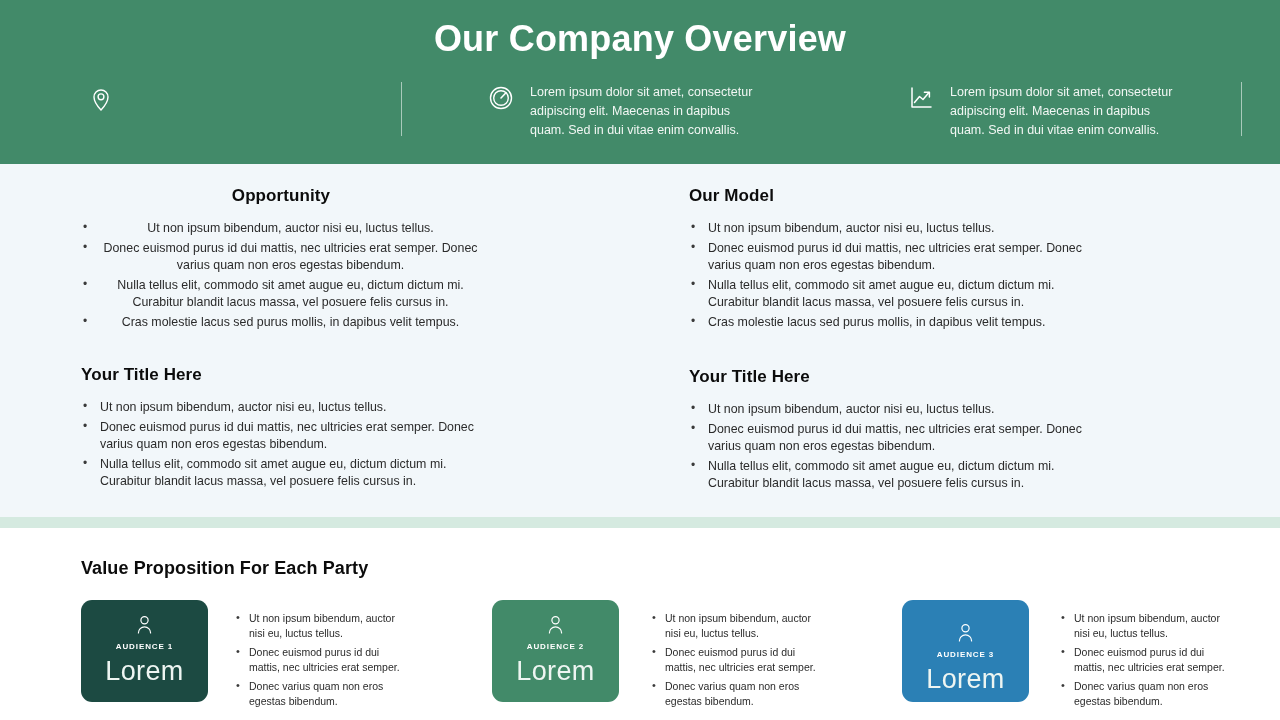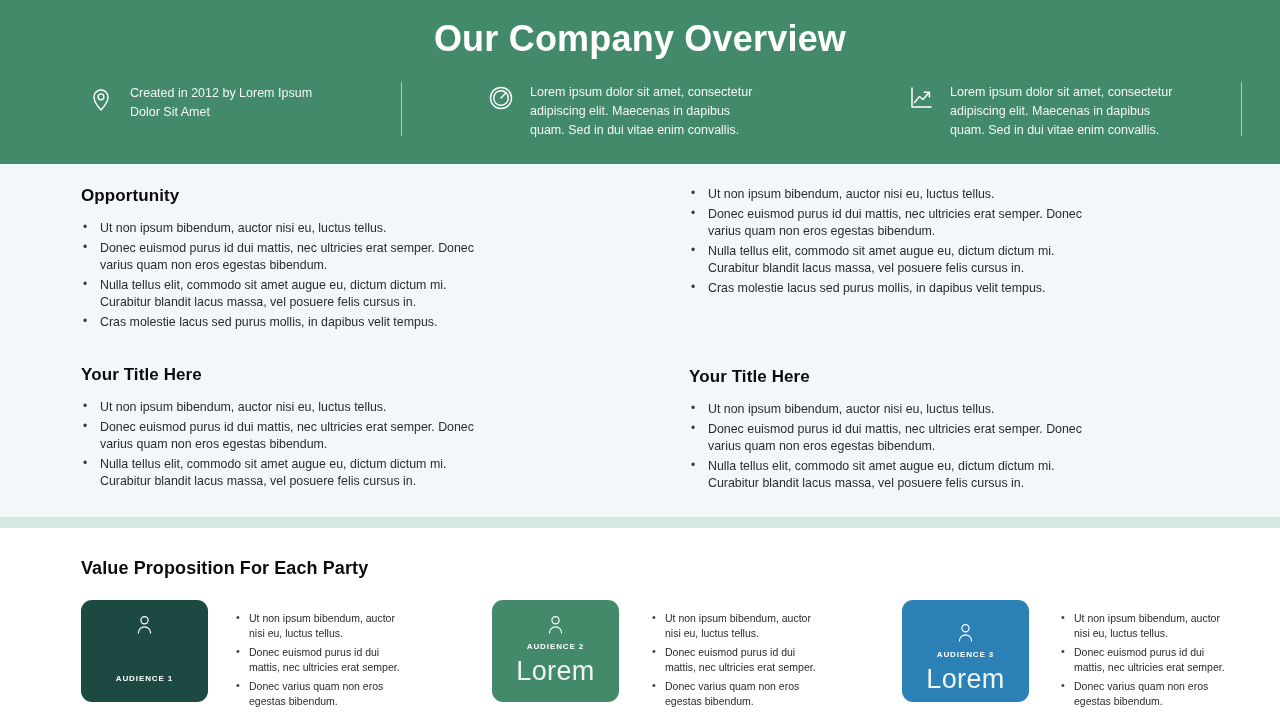--- a/index.html
+++ b/index.html
@@ -138,21 +138,21 @@
   .vp-card {
     width: 127px; height: 102px;
     border-radius: 11px;
     display: flex;
     flex-direction: column;
     align-items: center;
     justify-content: flex-start;
     padding-top: 15px;
     flex: 0 0 auto;
   }
-  .vp-card.c1 { background: #1c4a42; gap: 32px; }
+  .vp-card.c1 { background: #1c4a42; }
   .vp-card.c2 { background: #428a69; }
   .vp-card.c3 { background: #2b80b5; justify-content: center; }
   .vp-person { width: 17px; height: 19px; color: #ffffff; }
   .vp-person svg { display: block; width: 17px; height: 19px; }
   .vp-label {
     margin-top: 8px;
     color: #ffffff;
     font-size: 8px;
     font-weight: bold;
     letter-spacing: 0.9px;
@@ -194,24 +194,20 @@
 
     <div class="header-items">
 
       <div class="hdr-item i1">
         <span class="hdr-icon">
           <svg viewBox="0 0 30 30" fill="none" stroke="currentColor" stroke-width="1.4">
             <path d="M15 26 C15 26 22 18.5 22 13 A7 7 0 0 0 8 13 C8 18.5 15 26 15 26 Z"></path>
             <circle cx="15" cy="12.8" r="2.9"></circle>
           </svg>
         </span>
-        <span class="hdr-text">
-          <span class="ln">Created in 2012 by Lorem Ipsum</span>
-          <span class="ln">Dolor Sit Amet</span>
-        </span>
         <span class="hdr-sep s1"></span>
       </div>
 
       <div class="hdr-item i2">
         <span class="hdr-icon">
           <svg viewBox="0 0 30 30" fill="none" stroke="currentColor" stroke-width="1.4">
             <circle cx="15" cy="15" r="10.5"></circle>
             <circle cx="15" cy="15" r="7.3"></circle>
             <path d="M15 15 L20 9.8" stroke-width="1.6" stroke-linecap="round"></path>
           </svg>
@@ -237,31 +233,32 @@
           <span class="ln">adipiscing elit. Maecenas in dapibus</span>
           <span class="ln">quam. Sed in dui vitae enim convallis.</span>
         </span>
       </div>
 
     </div>
   </div>
 
   <div class="body-upper"></div>
 
-  <div class="col left" style="top:186px;">
+  <div class="col left" style="top:186px;text-align:center;">
     <div class="sec-title">Opportunity</div>
     <ul class="bullets">
       <li>Ut non ipsum bibendum,  auctor nisi eu, luctus tellus.</li>
       <li>Donec euismod  purus id dui mattis,  nec ultricies erat semper. Donec varius quam  non eros egestas  bibendum.</li>
       <li>Nulla tellus elit,  commodo sit amet augue eu, dictum dictum mi. Curabitur blandit lacus massa, vel posuere felis  cursus in.</li>
       <li>Cras molestie  lacus sed purus mollis,  in dapibus  velit  tempus.</li>
     </ul>
   </div>
 
   <div class="col right" style="top:186px;">
+    <div class="sec-title">Our Model</div>
     <ul class="bullets">
       <li>Ut non ipsum bibendum,  auctor nisi eu, luctus tellus.</li>
       <li>Donec euismod  purus id dui mattis,  nec ultricies erat semper. Donec varius quam  non eros egestas  bibendum.</li>
       <li>Nulla tellus elit,  commodo sit amet augue eu, dictum dictum mi. Curabitur blandit lacus massa, vel posuere felis  cursus in.</li>
       <li>Cras molestie  lacus sed purus mollis,  in dapibus  velit  tempus.</li>
     </ul>
   </div>
 
   <div class="col left" style="top:365px;">
     <div class="sec-title">Your Title Here</div>

